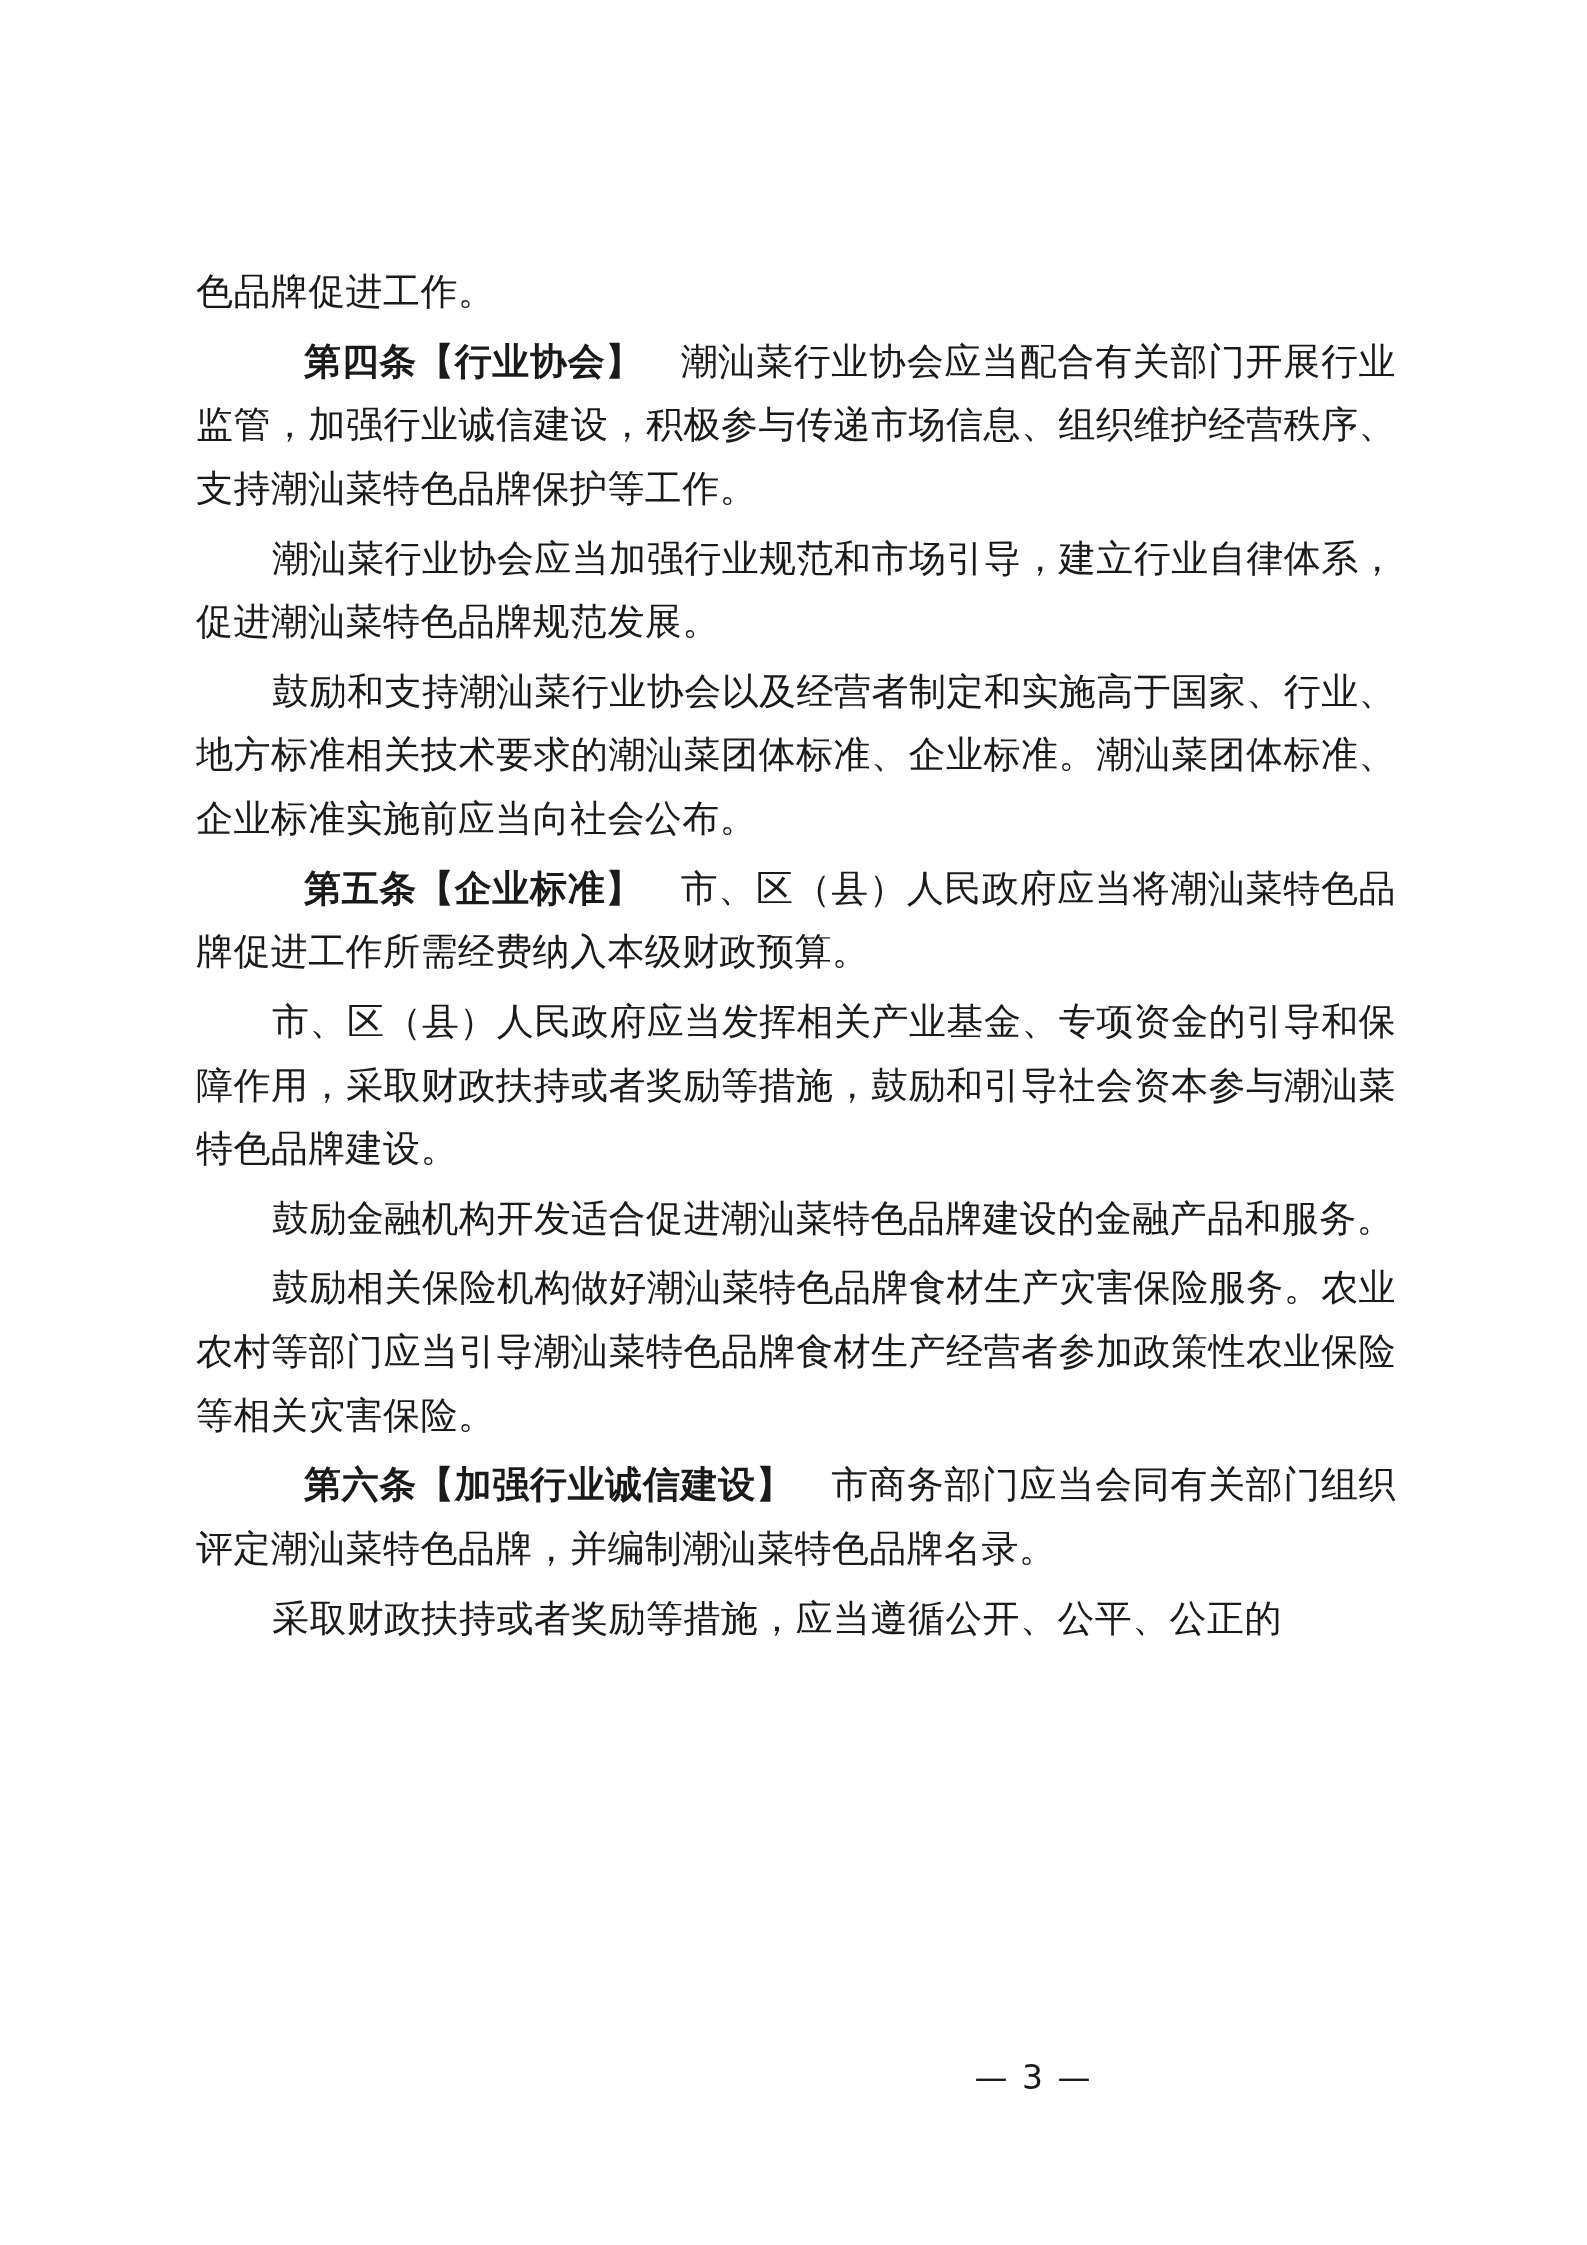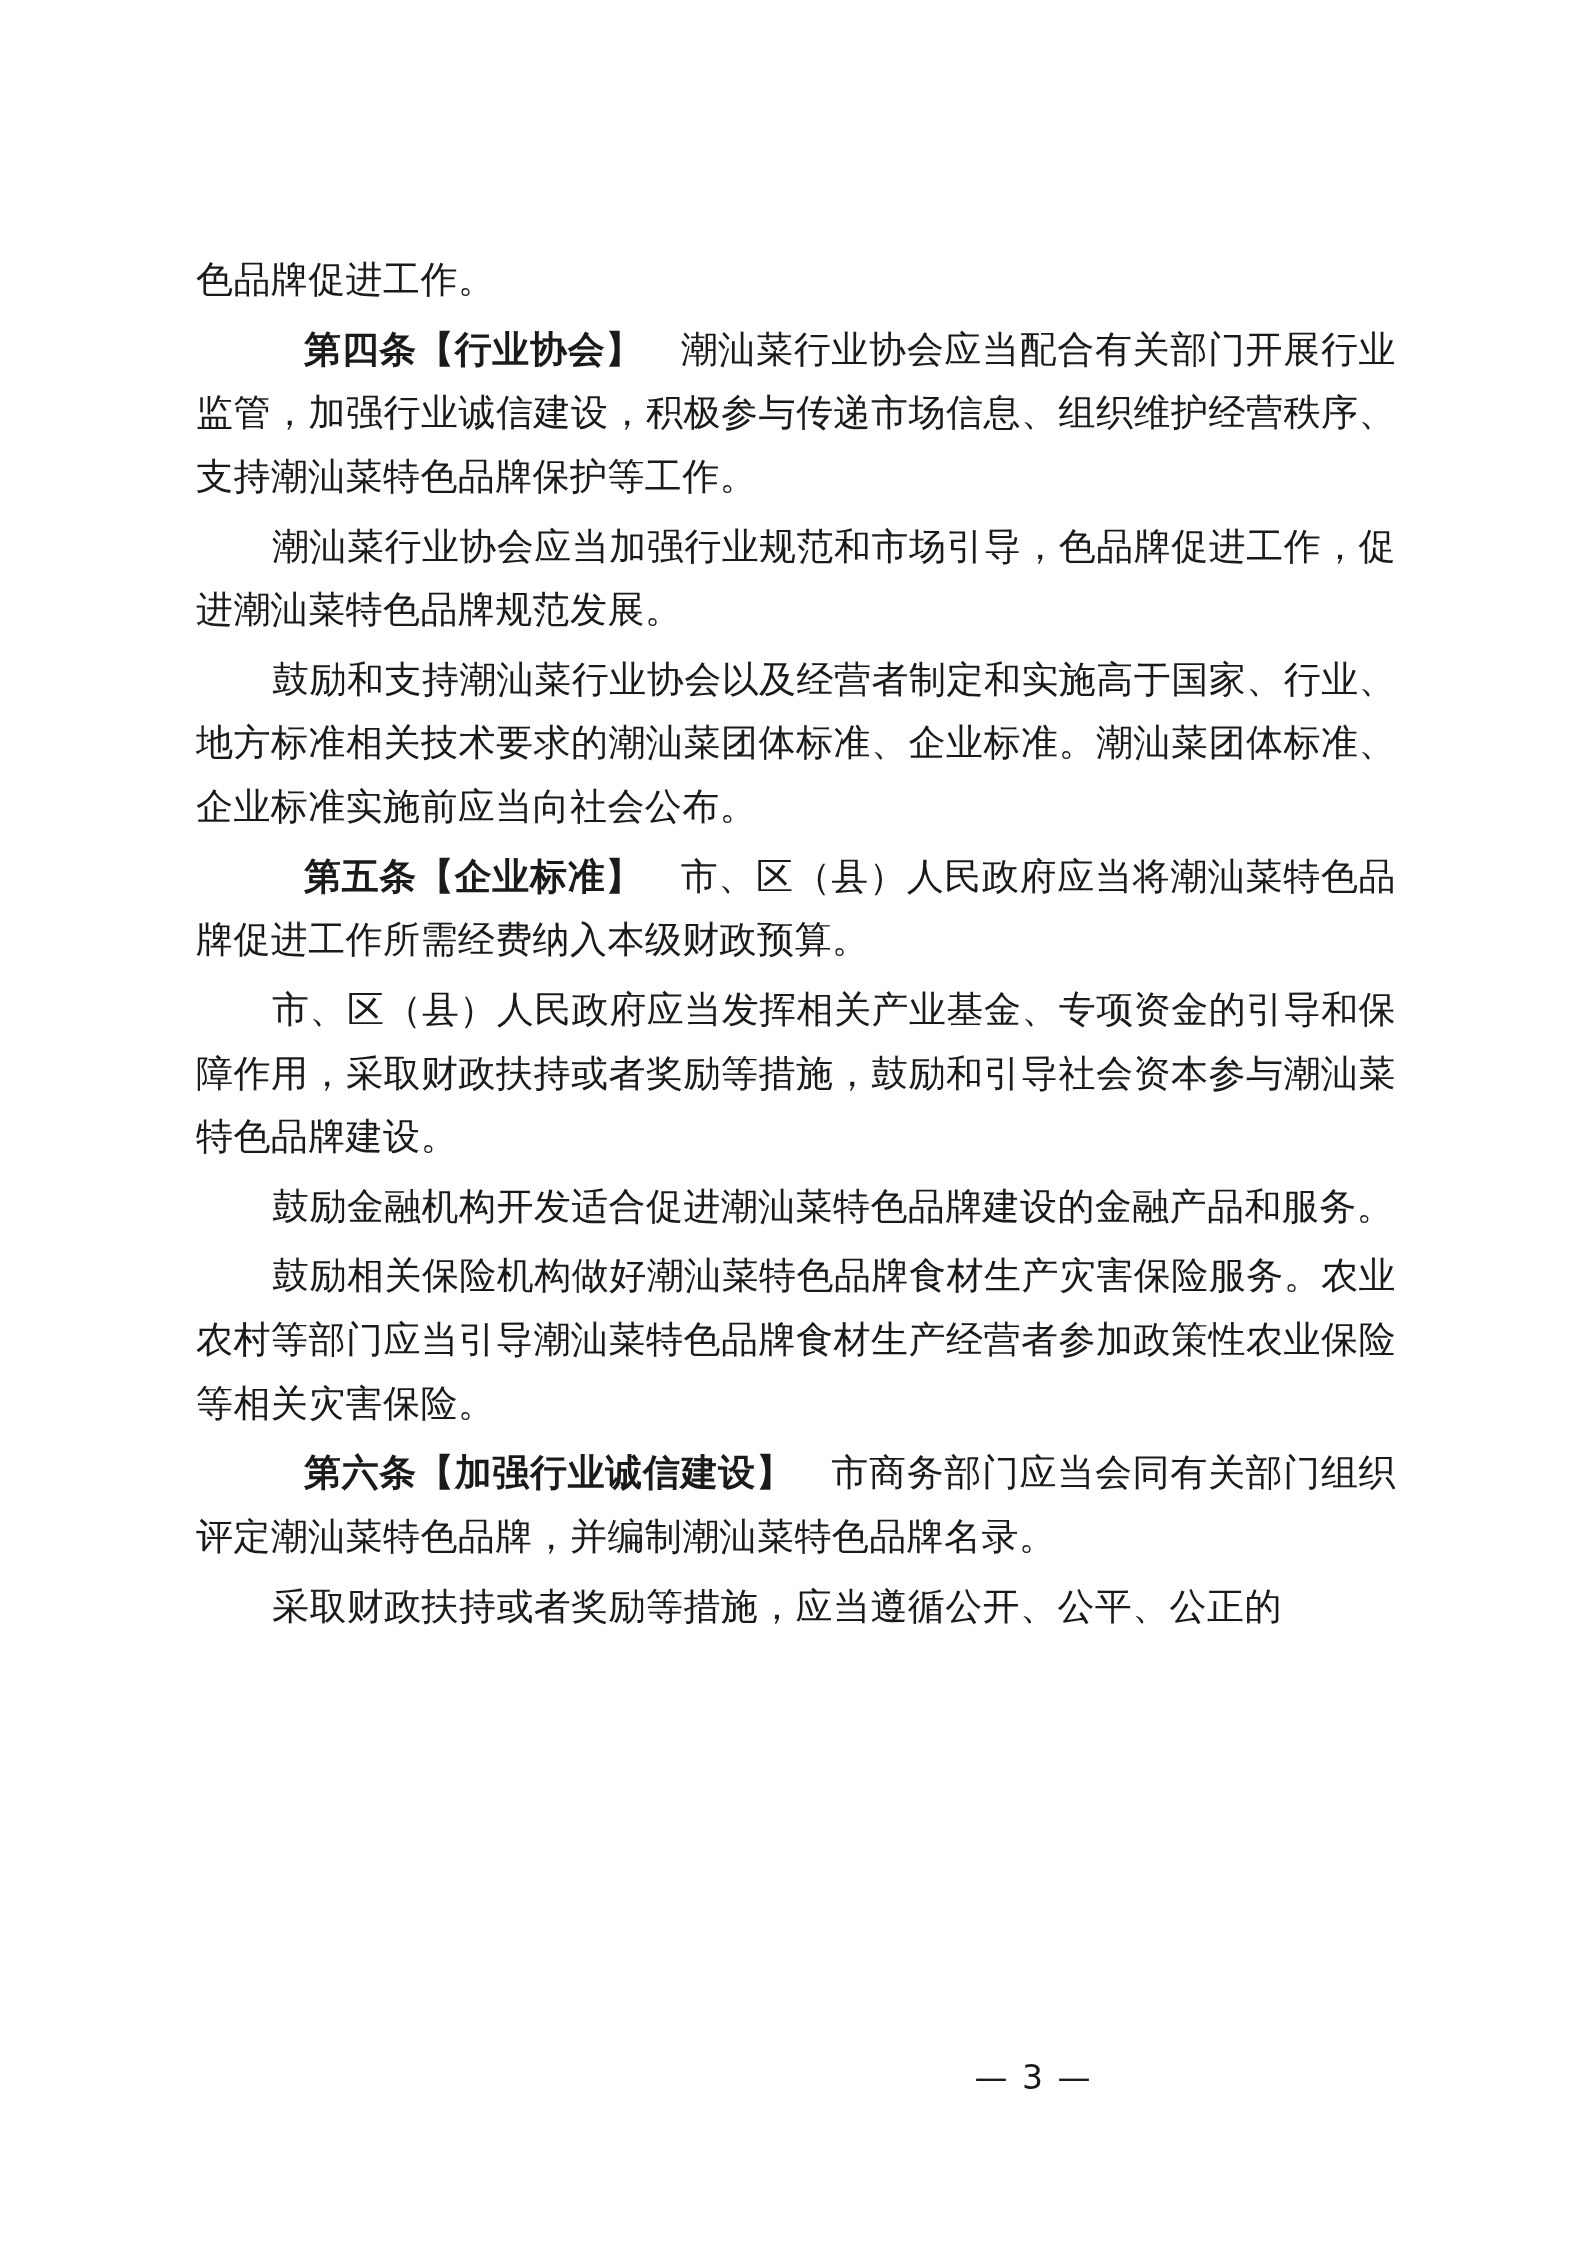--- a/index.html
+++ b/index.html
@@ -13,21 +13,21 @@
     height: 2245px;
     background: #ffffff;
     margin: 0 auto;
     overflow: hidden;
     font-family: "DejaVu Sans", "Liberation Sans", sans-serif;
     color: #1a1a1a;
   }
   .content {
     position: absolute;
     left: 196px;
-    top: 248px;
+    top: 260px;
     width: 1200px;
   }
   p {
     margin: 0 0 6px 0;
     font-size: 37px;
     line-height: 1.72;
     text-align: justify;
     text-justify: inter-ideograph;
     letter-spacing: 0.4px;
     color: #1a1a1a;
@@ -59,21 +59,21 @@
 
     <p class="para">
       <span>色品牌促进工作。</span>
     </p>
 
     <p class="para indent">
       <span class="art-head">第四条【行业协会】</span><span>　潮汕菜行业协会应当配合有关部门开展行业监管，加强行业诚信建设，积极参与传递市场信息、组织维护经营秩序、支持潮汕菜特色品牌保护等工作。</span>
     </p>
 
     <p class="para indent">
-      <span>潮汕菜行业协会应当加强行业规范和市场引导，色品牌促进工作，促进潮汕菜特色品牌规范发展。</span>
+      <span>潮汕菜行业协会应当加强行业规范和市场引导，建立行业自律体系，促进潮汕菜特色品牌规范发展。</span>
     </p>
 
     <p class="para indent">
       <span>鼓励和支持潮汕菜行业协会以及经营者制定和实施高于国家、行业、地方标准相关技术要求的潮汕菜团体标准、企业标准。潮汕菜团体标准、企业标准实施前应当向社会公布。</span>
     </p>
 
     <p class="para indent">
       <span class="art-head">第五条【企业标准】</span><span>　市、区（县）人民政府应当将潮汕菜特色品牌促进工作所需经费纳入本级财政预算。</span>
     </p>
 

